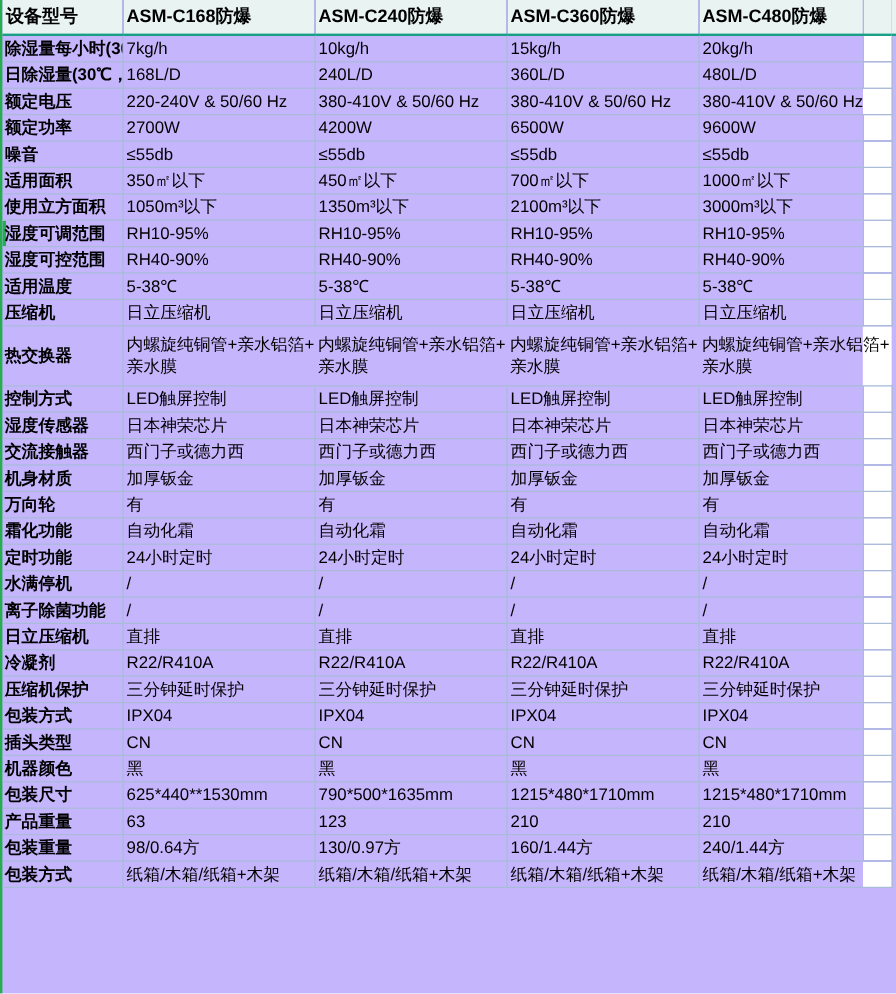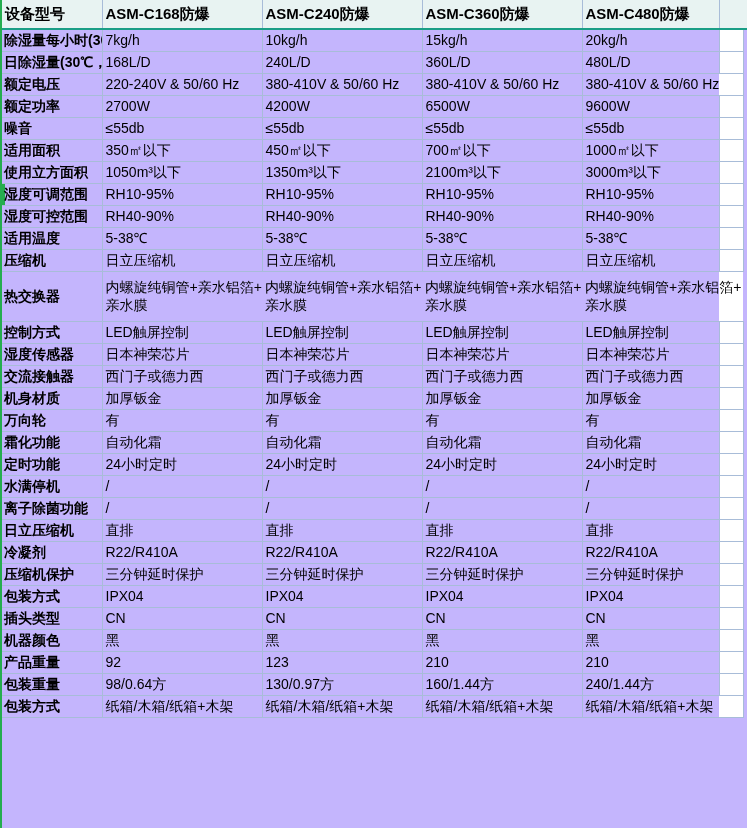--- a/index.html
+++ b/index.html
@@ -276,22 +276,30 @@
         </tr>
         <tr>
           <td class="label-cell">机器颜色</td>
           <td class="value-cell">黑</td>
           <td class="value-cell">黑</td>
           <td class="value-cell">黑</td>
           <td class="value-cell">黑</td>
           <td class="ghost-cell"></td>
         </tr>
         <tr>
+          <td class="label-cell">包装尺寸</td>
+          <td class="value-cell">625*440**1530mm</td>
+          <td class="value-cell">790*500*1635mm</td>
+          <td class="value-cell">1215*480*1710mm</td>
+          <td class="value-cell">1215*480*1710mm</td>
+          <td class="ghost-cell"></td>
+        </tr>
+        <tr>
           <td class="label-cell">产品重量</td>
-          <td class="value-cell">92</td>
+          <td class="value-cell">63</td>
           <td class="value-cell">123</td>
           <td class="value-cell">210</td>
           <td class="value-cell">210</td>
           <td class="ghost-cell"></td>
         </tr>
         <tr>
           <td class="label-cell">包装重量</td>
           <td class="value-cell">98/0.64方</td>
           <td class="value-cell">130/0.97方</td>
           <td class="value-cell">160/1.44方</td>

